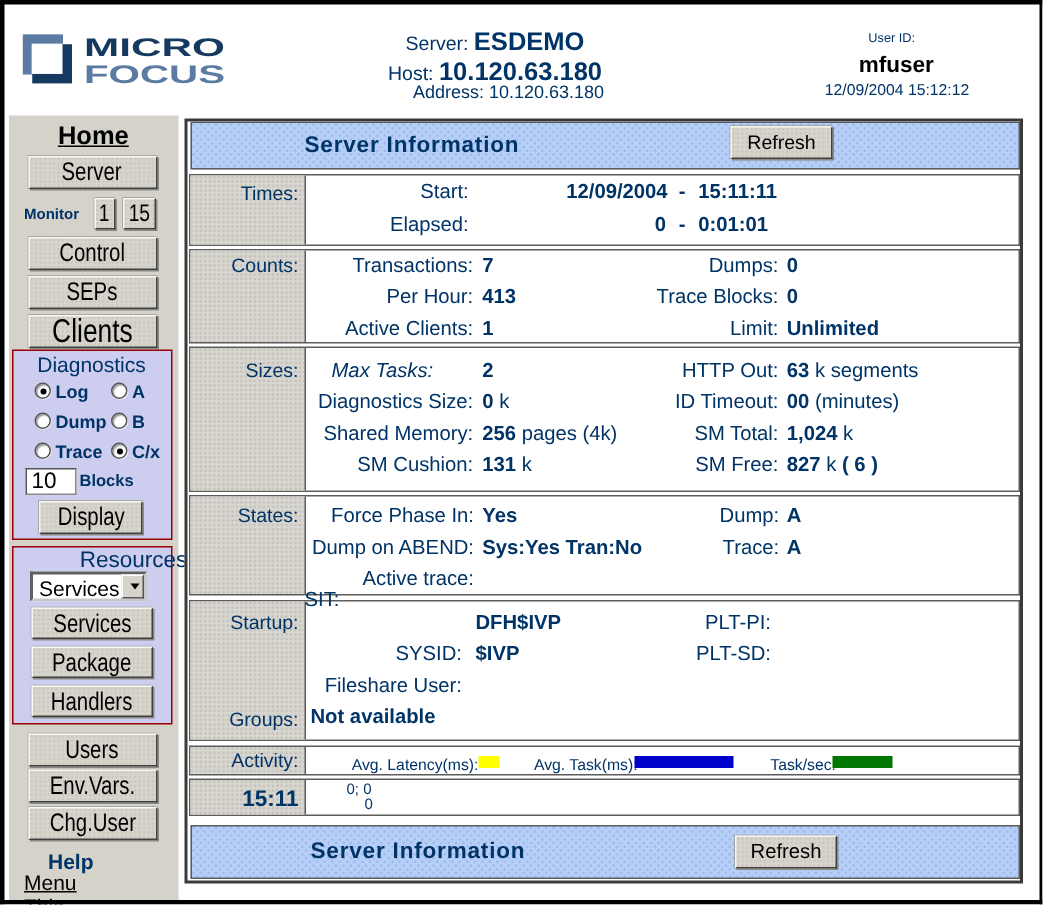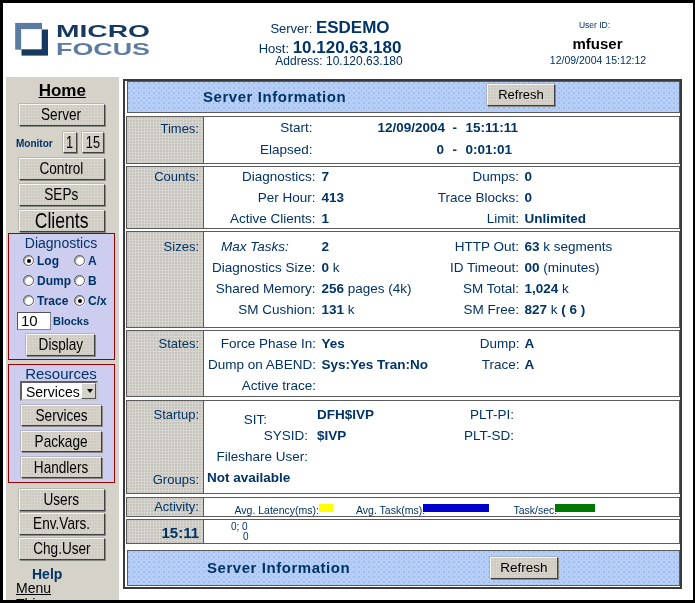--- a/index.html
+++ b/index.html
@@ -75,21 +75,21 @@
     <div class="rlbl" style="left:88px;top:274px;">B</div>
 <div class="radio" style="left:23px;top:295px;"></div>
     <div class="rlbl" style="left:37px;top:294px;">Trace</div>
 <div class="radio sel" style="left:74px;top:295px;"></div>
     <div class="rlbl" style="left:88px;top:294px;">C/x</div>
 <div class="abs" style="left:17px;top:312px;width:34px;height:18px;background:#fff;border:1px solid #888;border-top:1.5px solid #555;border-left:1.5px solid #555;box-sizing:border-box;font-size:15px;line-height:15px;color:#000;padding-left:3px;">10</div>
 <div class="abs nav b" style="left:53px;top:315px;font-size:11px;">Blocks</div>
 <div class="btn" style="left:26px;top:334px;width:69px;height:21.5px;font-size:17px;line-height:20px;"><i class="bt">Display</i></div>
 
 <div class="abs" style="left:7.5px;top:364px;width:107px;height:119px;background:#cdcdef;border:1px solid #990000;box-sizing:border-box;"></div>
-<div class="abs nav" style="left:7.5px;top:365px;width:107px;text-align:center;font-size:15px;">Resources</div>
+<div class="abs nav" style="left:7.5px;top:365px;width:107px;text-align:center;font-size:15px;padding-left:28px;">Resources</div>
 <div class="abs" style="left:20px;top:381px;width:78px;height:20px;background:#fff;border:2px solid;border-color:#5f5f5f #c8c8c8 #c8c8c8 #5f5f5f;box-sizing:border-box;">
   <span style="position:absolute;left:4px;top:0.5px;font-size:14px;color:#000;">Services</span>
   <span style="position:absolute;right:0;top:0;width:13px;bottom:0;background:#d6d3cb;border-top:1px solid #fff;border-left:1px solid #fff;border-right:1px solid #555;border-bottom:1px solid #555;"></span>
   <span style="position:absolute;right:3px;top:6px;width:0;height:0;border-left:3.5px solid rgba(0,0,0,0);border-right:3.5px solid rgba(0,0,0,0);border-top:4.5px solid #000;"></span>
 </div>
 <div class="btn" style="left:21px;top:405px;width:81px;height:20.5px;font-size:17px;line-height:20px;"><i class="bt">Services</i></div>
 <div class="btn" style="left:21px;top:431px;width:81px;height:20.5px;font-size:17px;line-height:20px;"><i class="bt">Package</i></div>
 <div class="btn" style="left:21px;top:457px;width:81px;height:20.5px;font-size:17px;line-height:20px;"><i class="bt">Handlers</i></div>
 
 <div class="btn" style="left:18.5px;top:489px;width:86px;height:21.5px;font-size:17px;line-height:20px;"><i class="bt">Users</i></div>
@@ -116,21 +116,21 @@
 <div class="t13 b" style="left:465.5px;top:120px;">15:11:11</div>
 <div class="t13" style="left:203px;top:141.5px;width:109.5px;text-align:right;">Elapsed:</div>
 <div class="t13 b" style="left:430px;top:141.5px;width:14px;text-align:right;">0</div>
 <div class="t13 b" style="left:452.5px;top:141.5px;">-</div>
 <div class="t13 b" style="left:465.5px;top:141.5px;">0:01:01</div>
 
 <div class="row" style="top:166px;height:62.5px;">
       <div class="gcell"></div>
     </div>
 <div class="lbl" style="left:127px;top:168.5px;">Counts:</div>
-<div class="t13" style="left:203px;top:168.5px;width:112.5px;text-align:right;">Diagnostics:</div>
+<div class="t13" style="left:203px;top:168.5px;width:112.5px;text-align:right;">Transactions:</div>
     <div class="t13 b" style="left:321.5px;top:168.5px;">7</div>
 <div class="t13" style="left:400px;top:168.5px;width:119px;text-align:right;">Dumps:</div>
     <div class="t13 b" style="left:524.5px;top:168.5px;">0</div>
 <div class="t13" style="left:203px;top:189.5px;width:112.5px;text-align:right;">Per Hour:</div>
     <div class="t13 b" style="left:321.5px;top:189.5px;">413</div>
 <div class="t13" style="left:400px;top:189.5px;width:119px;text-align:right;">Trace Blocks:</div>
     <div class="t13 b" style="left:524.5px;top:189.5px;">0</div>
 <div class="t13" style="left:203px;top:210.5px;width:112.5px;text-align:right;">Active Clients:</div>
     <div class="t13 b" style="left:321.5px;top:210.5px;">1</div>
 <div class="t13" style="left:400px;top:210.5px;width:119px;text-align:right;">Limit:</div>
@@ -169,21 +169,21 @@
     <div class="t13 b" style="left:321.5px;top:356.5px;">Sys:Yes Tran:No</div>
 <div class="t13" style="left:400px;top:356.5px;width:119.5px;text-align:right;">Trace:</div>
     <div class="t13 b" style="left:524.5px;top:356.5px;">A</div>
 <div class="t13" style="left:203px;top:377.5px;width:113px;text-align:right;">Active trace:</div>
 
 <div class="row" style="top:400px;height:93.5px;">
       <div class="gcell"></div>
     </div>
 <div class="lbl" style="left:127px;top:406.5px;">Startup:</div>
 <div class="lbl" style="left:127px;top:472px;">Groups:</div>
-<div class="t13" style="left:203px;top:412px;width:105px;text-align:center;">SIT:</div>
+<div class="t13" style="left:203px;top:392px;width:105px;text-align:left;">SIT:</div>
     <div class="t13 b" style="left:317px;top:406.5px;">DFH$IVP</div>
 <div class="t13" style="left:430px;top:406.5px;width:84px;text-align:right;">PLT-PI:</div>
 <div class="t13" style="left:203px;top:427.5px;width:105px;text-align:right;">SYSID:</div>
     <div class="t13 b" style="left:317px;top:427.5px;">$IVP</div>
 <div class="t13" style="left:430px;top:427.5px;width:84px;text-align:right;">PLT-SD:</div>
 <div class="t13" style="left:203px;top:448.5px;width:105px;text-align:right;">Fileshare User:</div>
 <div class="t13 b" style="left:207px;top:470px;">Not available</div>
 
 <div class="row" style="top:496.5px;height:20.5px;">
       <div class="gcell"></div>

